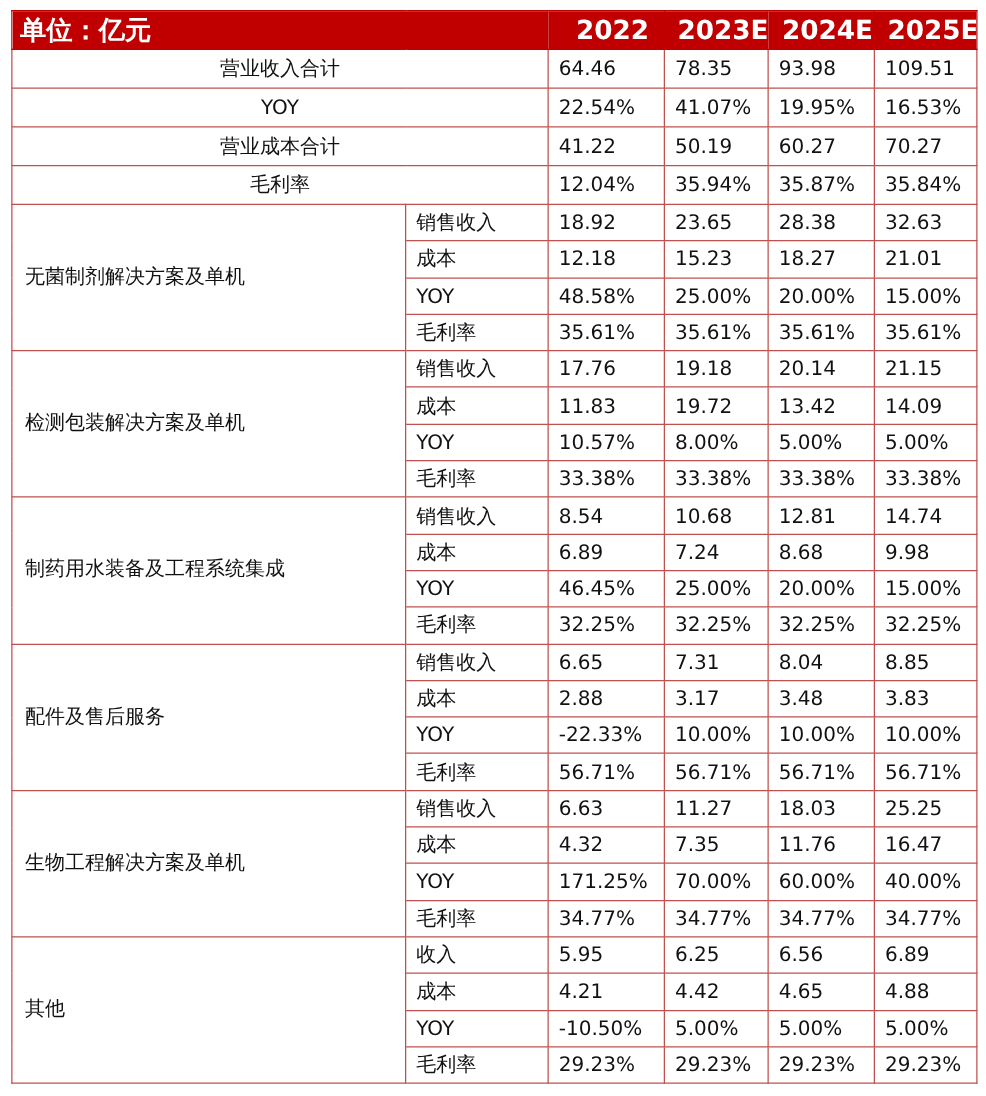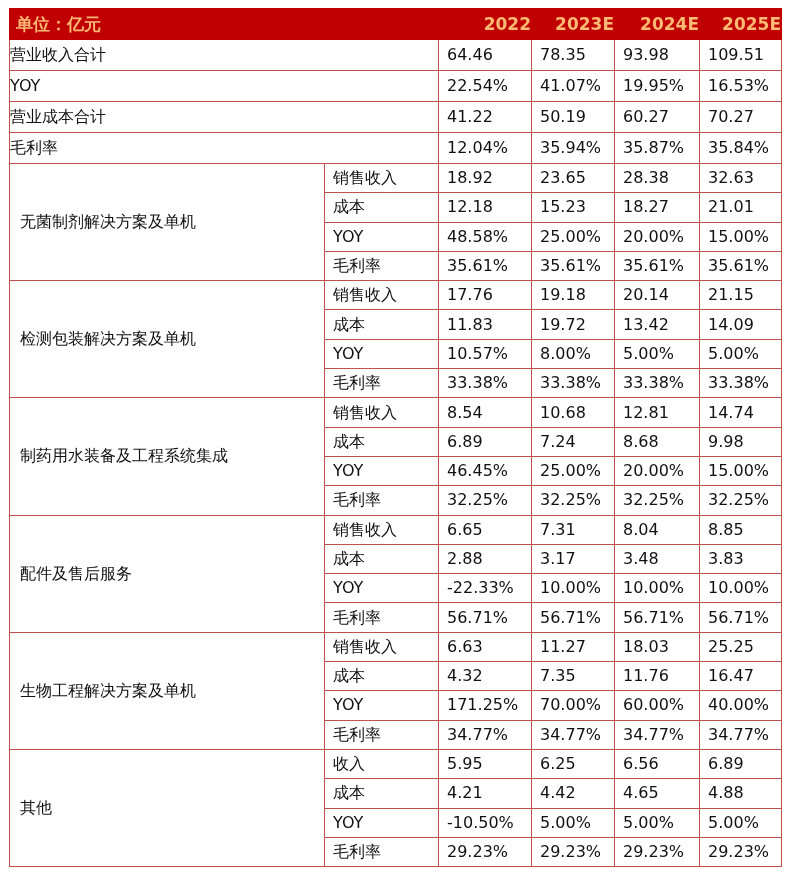--- a/index.html
+++ b/index.html
@@ -8,28 +8,28 @@
     table.fin {
       position: absolute; left: 9px; top: 8px;
       width: 772px; border-collapse: collapse; table-layout: fixed;
     }
     table.fin td, table.fin th {
       border: 1px solid #c0504d;
       padding: 0 0 0 6px;
       font-size: 16px; line-height: 1; white-space: nowrap; overflow: hidden;
     }
     table.fin thead th {
-      background: #c00000; color: #fdba74; font-weight: bold; height: 30px;
-      border-color: #c00000; text-align: left; font-size: 17px;
+      background: #c00000; color: #ffffff; font-weight: bold; height: 30px;
+      border-color: #c00000; text-align: left; font-size: 21px;
     }
-    table.fin thead th.year { text-align: right; padding-left: 10px; }
+    table.fin thead th.year { text-align: center; padding-left: 10px; }
     tr.top td { height: 30px; }
-    tr.top td.lbl { padding-left: 0; }
+    tr.top td.lbl { text-align: center; padding-left: 0; }
     tr.seg td { height: 28.3px; }
-    td.seg-name { text-align: left; padding-left: 10px !important; }
+    td.seg-name { text-align: left; padding-left: 10px !important; font-family: Liberation Mono, monospace; }
     td.sub { padding-left: 8px !important; }
     td.num { padding-left: 8px !important; }
   </style>
 </head>
 <body>
 
 <table class="fin">
   <colgroup>
     <col style="width:315px">
     <col style="width:114px">

